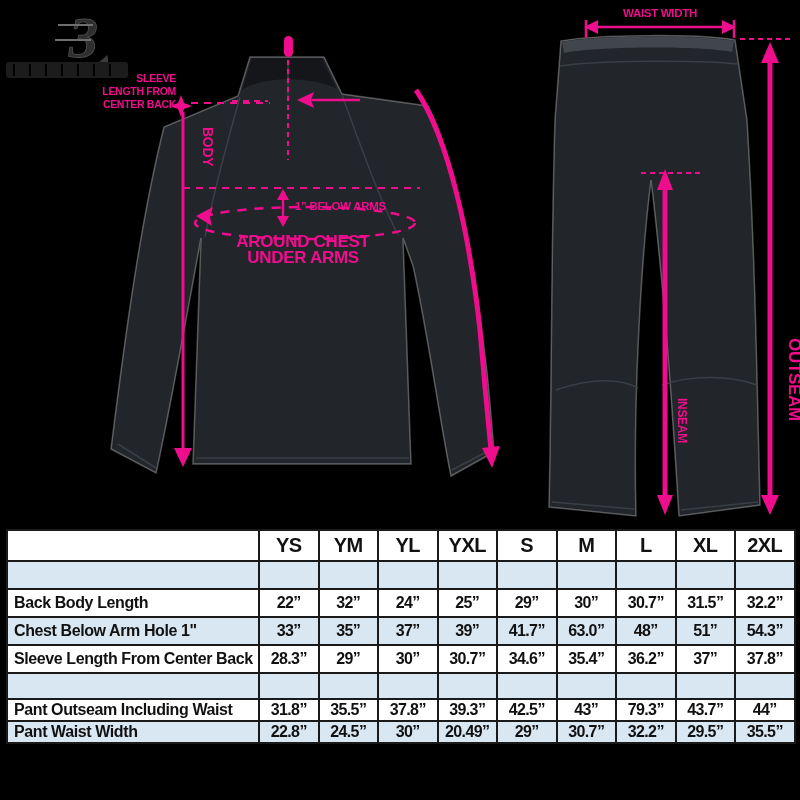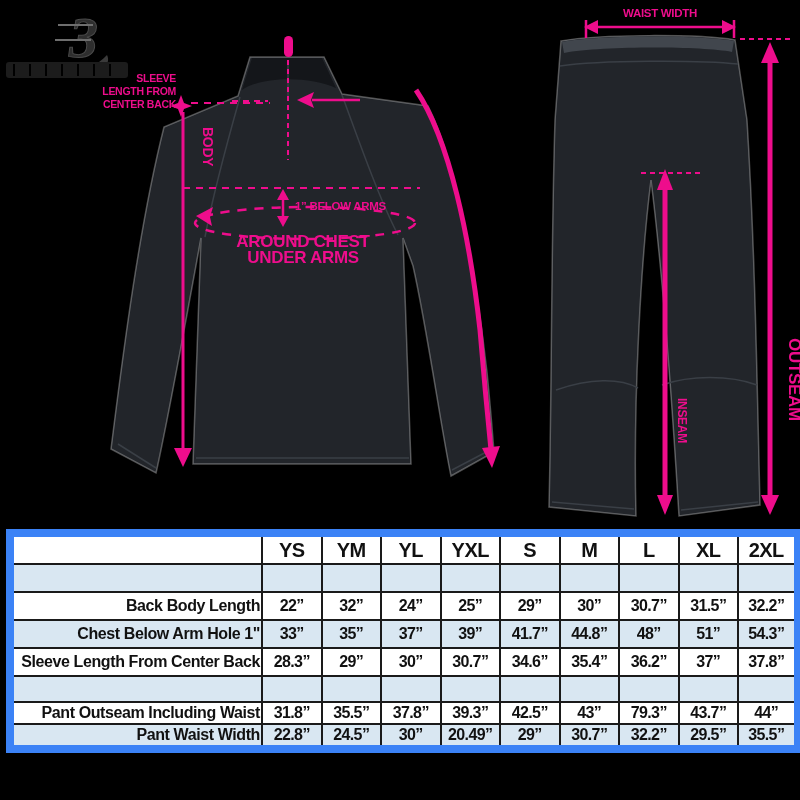--- a/index.html
+++ b/index.html
@@ -8,29 +8,29 @@
   #art{position:absolute;left:0;top:0;}
 
   .garment{fill:#22252A;stroke:rgba(255,255,255,.30);stroke-width:1.5;}
   .detail{stroke:#3a3f46;fill:none;stroke-width:1.5;}
   .pk-line{stroke:var(--accent);fill:none;}
   .pk-fill{fill:var(--accent);stroke:none;}
   text.pk{fill:var(--accent);font-weight:bold;font-family:"Liberation Sans",sans-serif;letter-spacing:-0.3px;}
 
   
   #size-table{position:absolute;left:6px;top:529px;width:788px;border-collapse:collapse;
-    table-layout:fixed;background:#a16207;border:8px solid #3b82f6;}
+    table-layout:fixed;background:#a16207;border:1px solid #3b82f6;}
   #size-table th,#size-table td{border:2px solid #1a1a1a;color:#111;overflow:hidden;white-space:nowrap;}
   #size-table thead tr{height:31px;}
   #size-table tbody tr{height:28px;}
   #size-table tbody tr:nth-child(5){height:26px;}
   #size-table tbody tr:nth-child(n+6){height:16px;}
   #size-table th{font-size:20px;font-weight:bold;text-align:center;letter-spacing:-0.5px;background:#fff;}
   #size-table td{font-size:16px;font-weight:bold;text-align:center;letter-spacing:-0.6px;background:#fff;}
-  #size-table td.label{text-align:right;padding-left:6px;font-size:16px;letter-spacing:-0.4px;}
+  #size-table td.label{text-align:left;padding-left:6px;font-size:16px;letter-spacing:-0.4px;}
   #size-table tr.shaded td{background:var(--shade);}
 </style>
 </head>
 <body>
 
 <div id="stage">
 
   <svg id="art" width="800" height="530" viewBox="0 0 800 530">
 
     <g>
@@ -191,21 +191,21 @@
           <td>31.5”</td>
           <td>32.2”</td>
         </tr>
         <tr class="shaded">
           <td class="label">Chest Below Arm Hole 1"</td>
           <td>33”</td>
           <td>35”</td>
           <td>37”</td>
           <td>39”</td>
           <td>41.7”</td>
-          <td>44.8”</td>
+          <td>63.0”</td>
           <td>48”</td>
           <td>51”</td>
           <td>54.3”</td>
         </tr>
         <tr>
           <td class="label">Sleeve Length From Center Back</td>
           <td>28.3”</td>
           <td>29”</td>
           <td>30”</td>
           <td>30.7”</td>

